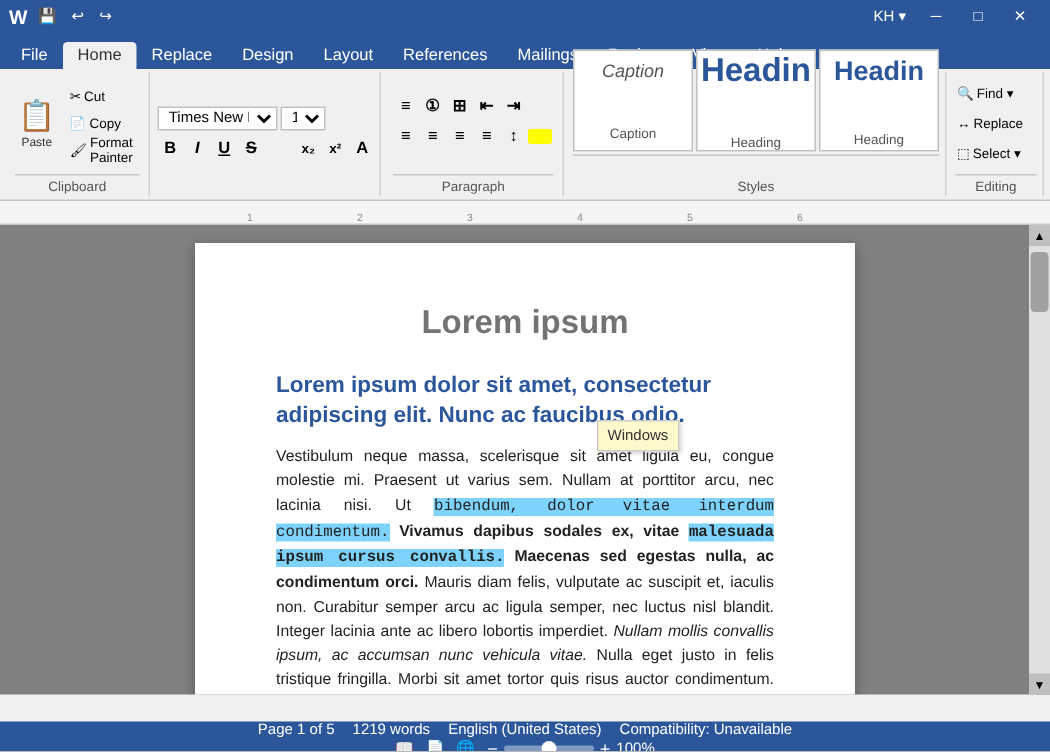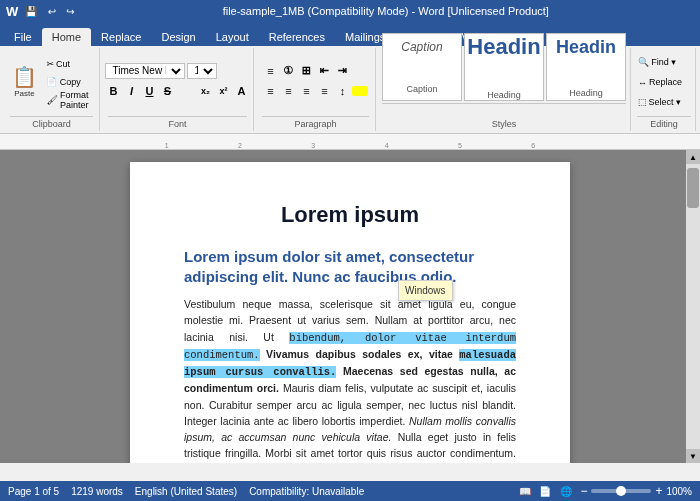--- a/index.html
+++ b/index.html
@@ -294,21 +294,21 @@
       font-size: 11px;
       line-height: 1.5;
       position: relative;
       overflow: hidden;
     }
 
     .doc-heading-main {
       text-align: center;
       font-size: 22px;
       font-weight: bold;
-      color: #0f172a;
+      color: #737373;
       margin-bottom: 16px;
     }
     .doc-heading-sub {
       font-size: 15px;
       font-weight: bold;
       color: #2b579a;
       margin-bottom: 10px;
       line-height: 1.3;
     }
     .doc-body {
@@ -342,20 +342,21 @@
       height: 20px;
       display: flex;
       align-items: center;
       padding: 0 8px;
       color: white;
       font-size: 10px;
       justify-content: space-between;
       position: fixed;
       bottom: 0;
       width: 700px;
+      flex-direction: column;
     }
     #status-left {
       display: flex;
       gap: 12px;
       align-items: center;
     }
     #status-right {
       display: flex;
       align-items: center;
       gap: 8px;
@@ -418,21 +419,26 @@
 </head>
 <body>
 
 <div id="title-bar">
   <div id="title-bar-left">
     <span style="color:white;font-size:13px;font-weight:bold;">W</span>
     <span class="qa-icon">💾</span>
     <span class="qa-icon">↩</span>
     <span class="qa-icon">↪</span>
   </div>
-  <span id="title-text" style="font-size:11px;color:white;">file-sample_1MB (Compatibility Mode) - Word [Unlicensed Product]</span>
+  <div style="display:flex;align-items:center;">
+    <span style="color:white;font-size:10px;margin-right:6px;">KH ▾</span>
+    <span class="win-ctrl">─</span>
+    <span class="win-ctrl">□</span>
+    <span id="close-btn" class="win-ctrl">✕</span>
+  </div>
 </div>
 
 <div id="ribbon-tabs">
   <div class="ribbon-tab">File</div>
   <div class="ribbon-tab active">Home</div>
   <div class="ribbon-tab">Replace</div>
   <div class="ribbon-tab">Design</div>
   <div class="ribbon-tab">Layout</div>
   <div class="ribbon-tab">References</div>
   <div class="ribbon-tab">Mailings</div>
@@ -488,21 +494,20 @@
             <u>U</u>
           </button>
         <button class="format-btn">
             <s>S</s>
           </button>
         <button class="format-btn" style="font-size:9px;margin-left:20px;">x₂</button>
         <button class="format-btn" style="font-size:9px;">x²</button>
         <button class="format-btn" style="font-size:11px;">A</button>
       </div>
     </div>
-    <div class="ribbon-group-label">Font</div>
   </div>
 
   <div class="ribbon-group" style="min-width:120px;justify-content:flex-end;">
     <div style="display:flex;flex-direction:column;gap:2px;flex:1;justify-content:center;">
       <div class="font-row">
         <button class="format-btn">≡</button>
         <button class="format-btn">①</button>
         <button class="format-btn">⊞</button>
         <button class="format-btn">⇤</button>
         <button class="format-btn">⇥</button>

